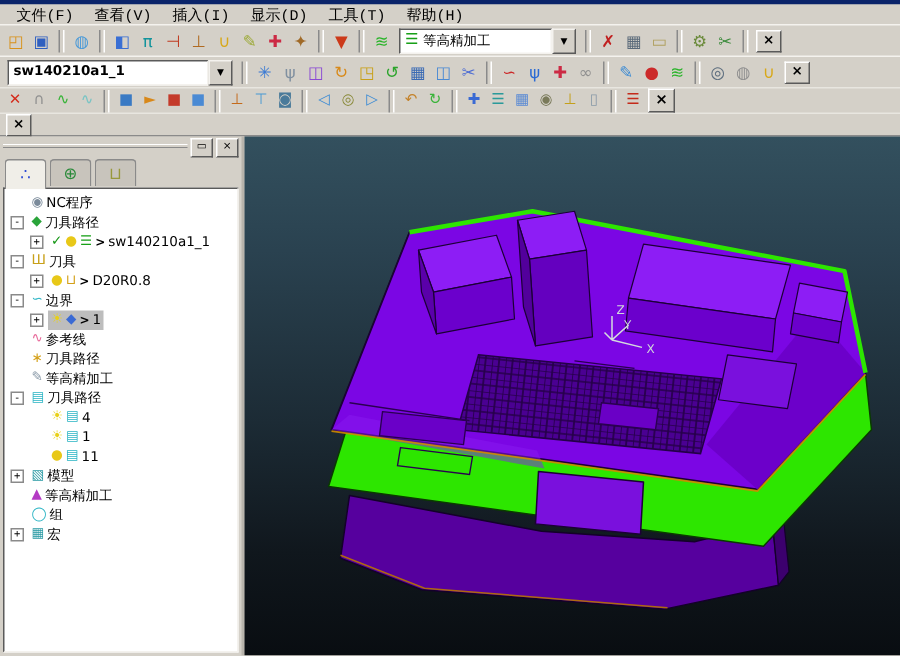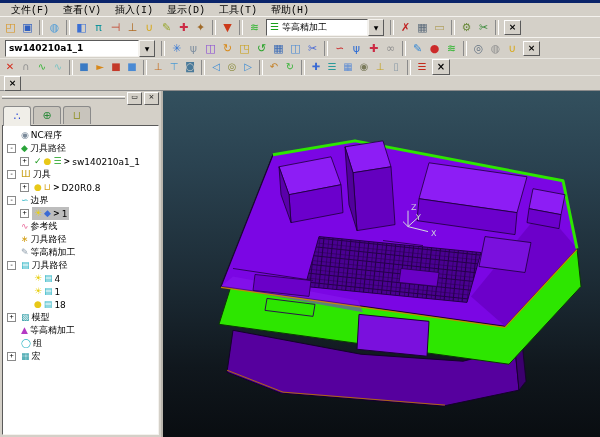--- a/index.html
+++ b/index.html
@@ -290,21 +290,21 @@
               <span class="ticon" style="color: rgb(232, 208, 24);">☀</span>
               <span class="ticon" style="color: rgb(42, 180, 196);">▤</span>
               <span class="tlabel">1</span>
             </span>
           </div>
           <div class="trow" style="padding-left: 17px;">
             <span class="texp-sp"></span>
             <span class="rc">
               <span class="ticon" style="color: rgb(232, 200, 24);">●</span>
               <span class="ticon" style="color: rgb(42, 180, 196);">▤</span>
-              <span class="tlabel">18</span>
+              <span class="tlabel">11</span>
             </span>
           </div>
           <div class="trow" style="padding-left: 4px;">
             <span class="texp">+</span>
             <span class="rc">
               <span class="ticon" style="color: rgb(42, 154, 164);">▧</span>
               <span class="tlabel">模型</span>
             </span>
           </div>
           <div class="trow" style="padding-left: 4px;">

